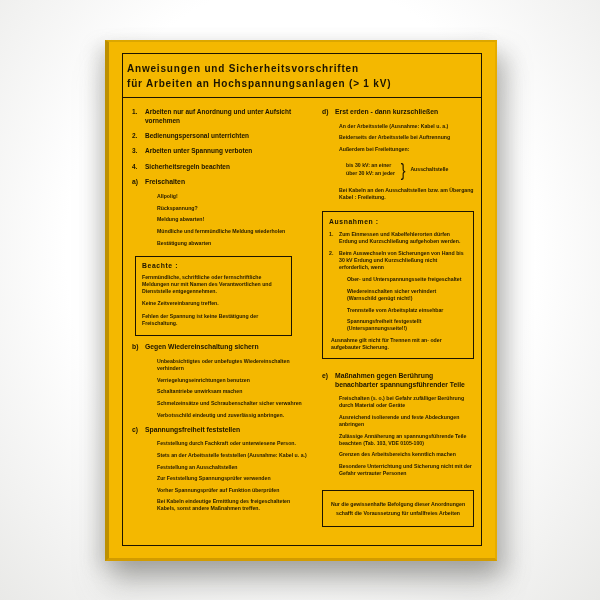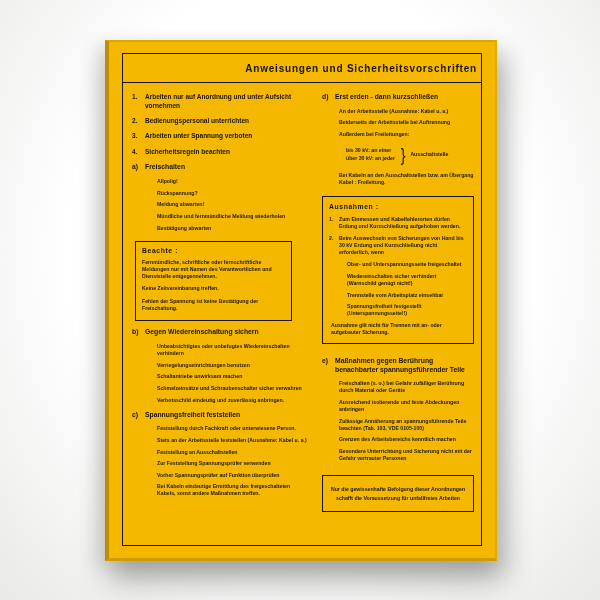--- a/index.html
+++ b/index.html
@@ -19,21 +19,21 @@
     box-shadow:10px 14px 22px rgba(110,110,105,.40), -8px 6px 16px rgba(140,140,135,.28), 0 26px 30px rgba(120,120,115,.25);
     box-sizing:border-box;
   }
   .inner{
     position:absolute;left:13px;top:11px;width:360px;height:493px;
     border:1.5px solid #1c1400;box-sizing:border-box;
     color:#1c1400;
   }
   .title-block{
     border-bottom:1.5px solid #1c1400;
-    text-align:right;padding:7px 4px 6px 4px;
+    text-align:left;padding:7px 4px 6px 4px;
   }
   .title-line{font-size:10px;font-weight:bold;letter-spacing:.8px;line-height:1.5;white-space:nowrap;}
   .columns{display:flex;padding:10px 7px 0 9px;gap:13px;height:429px;box-sizing:content-box;}
   .col-left{width:177px;flex:none;}
   .col-right{flex:1;display:flex;flex-direction:column;}
 
   .num-item{display:flex;font-size:6.5px;font-weight:bold;line-height:1.35;margin-bottom:6.5px;}
   .num{width:13px;flex:none;}
   .sec-header{display:flex;font-size:6.8px;font-weight:bold;line-height:1.3;margin:7px 0 6px 0;}
   .sec-label{width:13px;flex:none;}
@@ -61,20 +61,21 @@
   .footer-line{font-size:5.2px;font-weight:bold;line-height:1.3;margin:2.5px 0;color:#241a00;}
 </style>
 </head>
 <body>
 
 <div class="panel">
   <div class="inner">
 
     <div class="title-block">
       <div class="title-line">Anweisungen und Sicherheitsvorschriften</div>
+      <div class="title-line">für Arbeiten an Hochspannungsanlagen (&gt; 1 kV)</div>
     </div>
 
     <div class="columns">
 
       <div class="col-left">
 
         <div class="num-item">
           <span class="num">1.</span>
           <span>Arbeiten nur auf Anordnung und unter Aufsicht vornehmen</span>
         </div>

